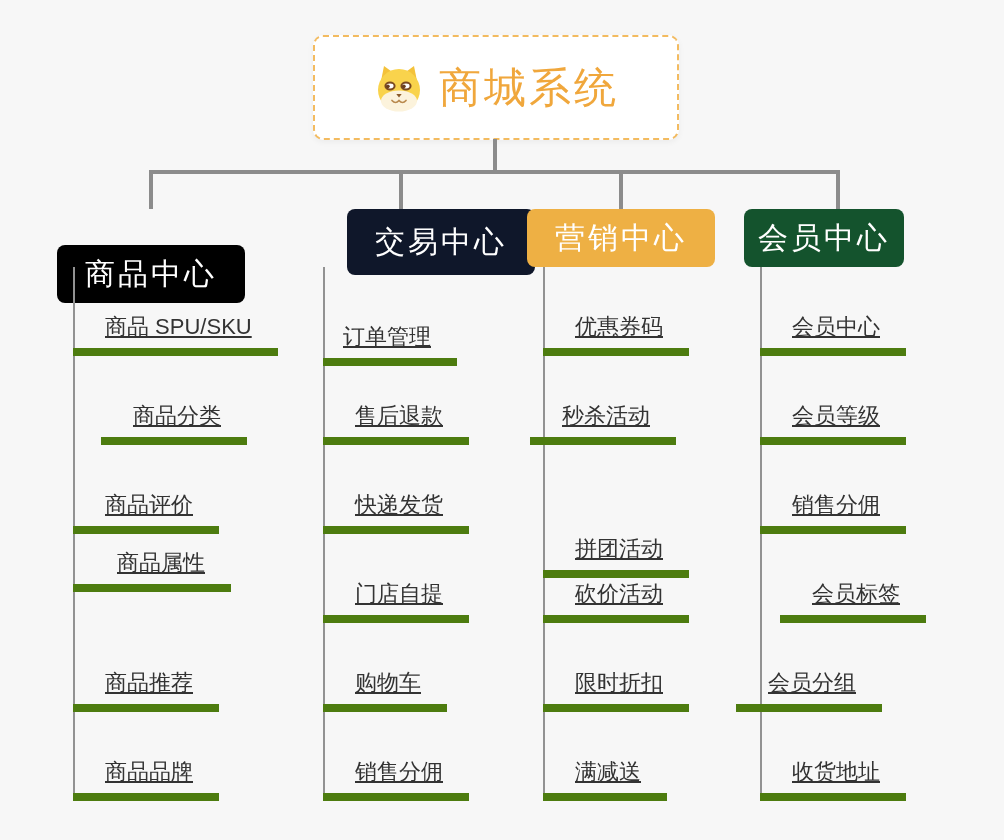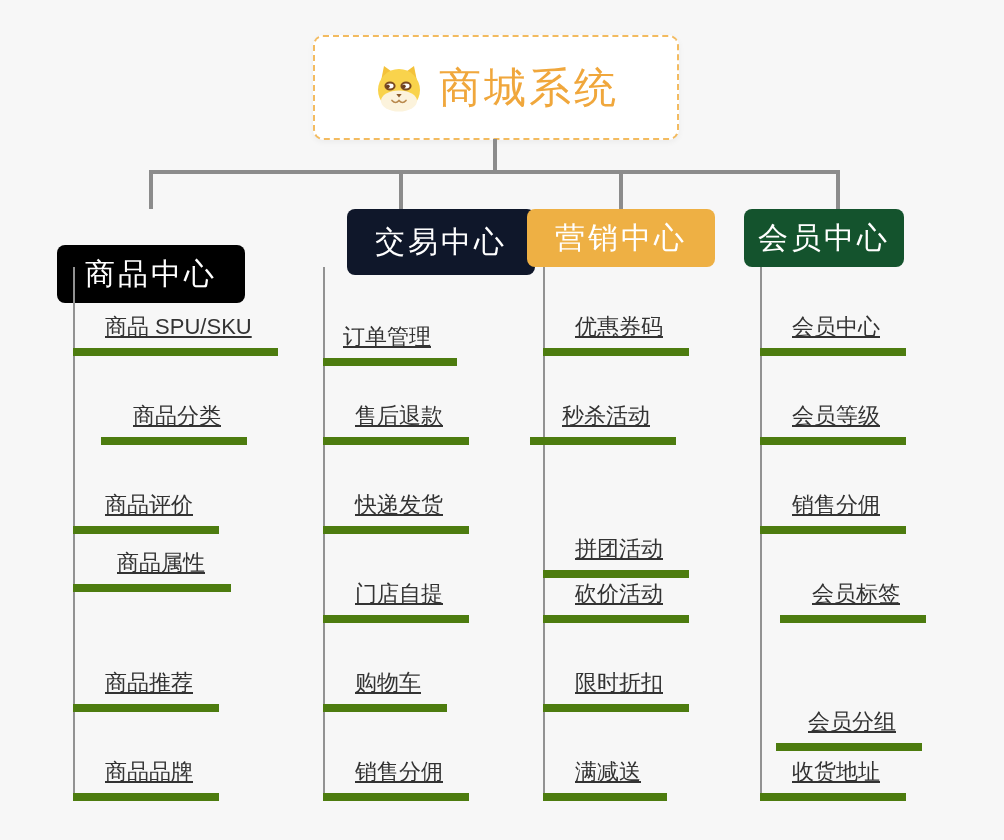--- a/index.html
+++ b/index.html
@@ -102,16 +102,16 @@
       <div class="topic-item" style="left: 543px; top: 759px;">满减送</div>
       <div class="conn" style="left: 836px; top: 170px; width: 4px; height: 39px;"></div>
       <div class="branch-header" style="left: 744px; top: 209px; width: 160px; height: 58px; background: #14532d;">
         <span>会员中心</span>
       </div>
       <div class="spine" style="left: 760px; top: 267px; height: 534px;"></div>
       <div class="topic-item" style="left: 760px; top: 314px;">会员中心</div>
       <div class="topic-item" style="left: 760px; top: 403px;">会员等级</div>
       <div class="topic-item" style="left: 760px; top: 492px;">销售分佣</div>
       <div class="topic-item" style="left: 780px; top: 581px;">会员标签</div>
-      <div class="topic-item" style="left: 776px; top: 670px; margin-top: 39px;">会员分组</div>
+      <div class="topic-item" style="left: 736px; top: 670px;">会员分组</div>
       <div class="topic-item" style="left: 760px; top: 759px;">收货地址</div>
     </div>
 </div>
 
 </body></html>

